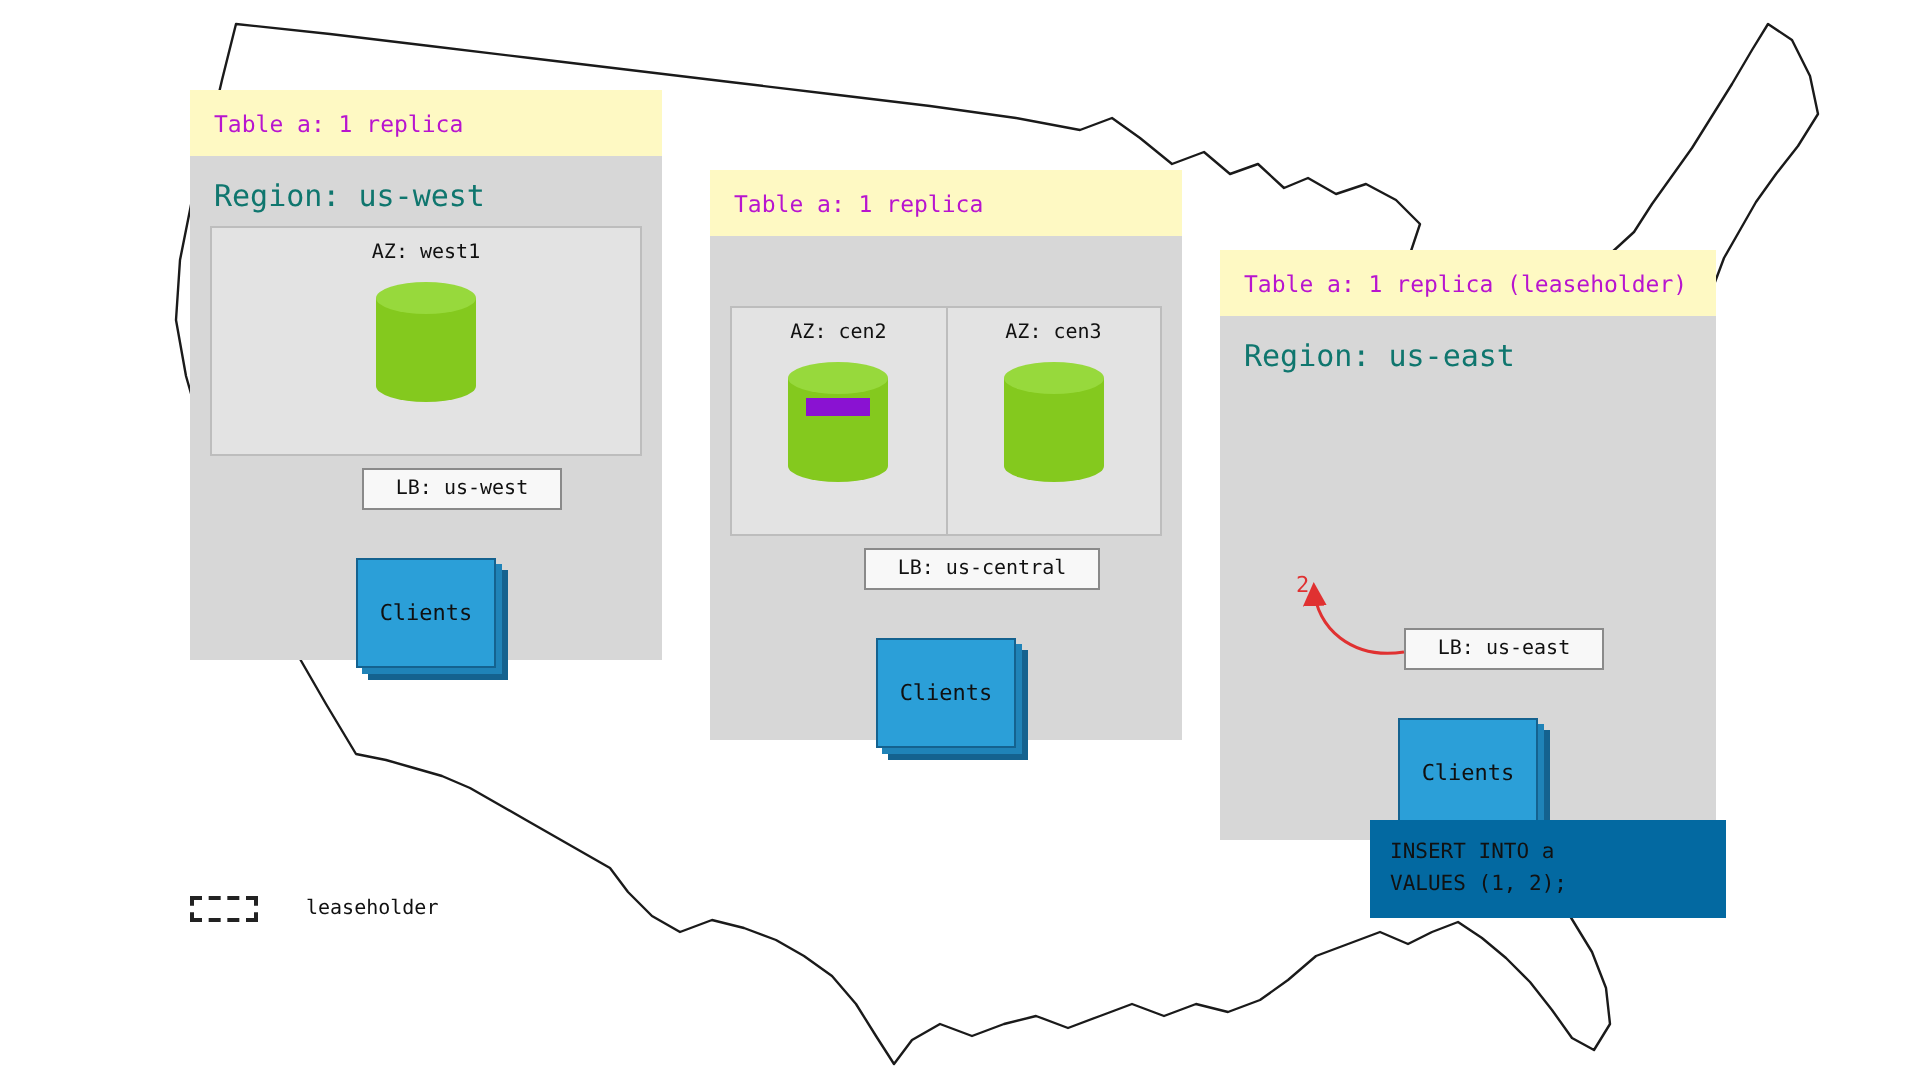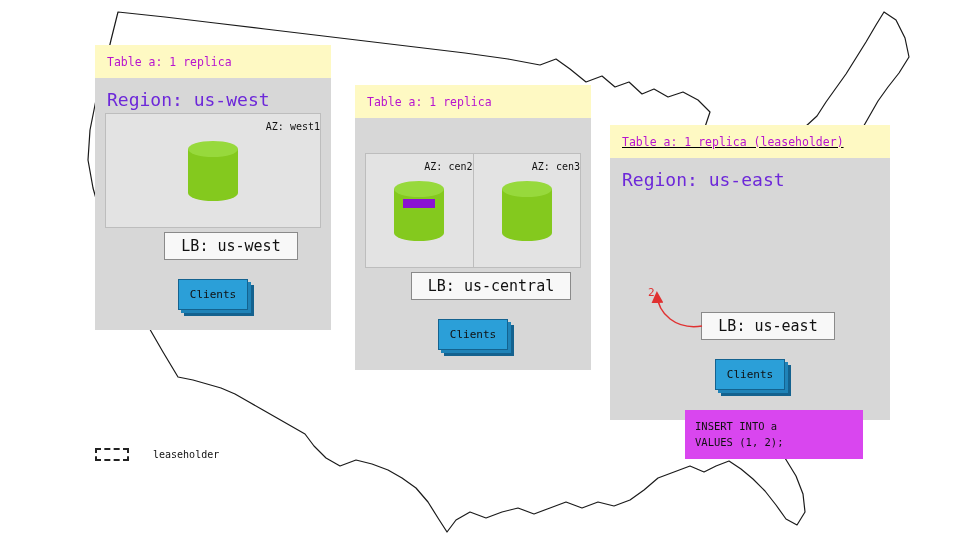--- a/index.html
+++ b/index.html
@@ -7,53 +7,53 @@
     width:960px;height:540px;position:relative;overflow:hidden;
     background:#ffffff;
     font-family:"DejaVu Sans Mono","Liberation Mono",monospace;
   }
   svg.map{position:absolute;left:0;top:0;z-index:0;}
   svg.overlay{position:absolute;left:0;top:0;z-index:5;pointer-events:none;}
 
   .panel{position:absolute;background:#d7d7d7;z-index:1;}
   #panel-west{left:95px;top:45px;width:236px;height:285px;}
   #panel-central{left:355px;top:85px;width:236px;height:285px;}
-  #panel-east{left:610px;top:125px;width:280px;height:295px;text-decoration:underline;}
+  #panel-east{left:610px;top:125px;width:248px;height:295px;}
 
   .panel-header{
     height:33px;background:#fef9c3;display:flex;align-items:center;
     padding:0 12px;font-size:11.5px;color:var(--header-text-purple,#b814cf);
     white-space:nowrap;
   }
-  .region-title{position:absolute;left:12px;top:44px;font-size:18px;color:#6d28d9;}
+  .region-title{position:absolute;left:12px;top:44px;font-size:15px;color:#0f766e;}
 
   .az-row{position:absolute;left:10px;top:68px;width:216px;height:115px;display:flex;}
   .az-cell{flex:1;background:#e3e3e3;border:1px solid #bdbdbd;box-sizing:border-box;}
   .az-cell:not(:first-child){border-left:0;}
-  .az-label{text-align:right;font-size:10px;padding-top:7px;color:#111;}
+  .az-label{text-align:center;font-size:10px;padding-top:7px;color:#111;}
 
   .cyl{position:relative;width:50px;height:60px;margin:9px auto 0;}
   .cyl .cyl-top{position:absolute;left:0;top:0;width:50px;height:16px;border-radius:50%;
     background:var(--cylinder-top-green,#97d93c);z-index:2;}
   .cyl .cyl-body{position:absolute;left:0;top:8px;width:50px;height:52px;
     background:var(--replica-green,#84c91e);border-radius:0 0 25px 25px / 0 0 8px 8px;}
   .replica-marker{position:absolute;z-index:3;left:9px;top:13px;width:32px;height:9px;
     background:var(--leaseholder-purple,#8a12d2);}
   .replica-marker.dashed{left:8px;top:11px;width:28px;height:7px;border:2px dashed #111;}
 
   .lb-wrap{position:absolute;left:0;top:187px;width:100%;text-align:center;}
   .lb-box{display:inline-block;background:#f8f8f8;border:1px solid #8a8a8a;
-    font-size:15px;padding:4px 16px;color:#111;margin-left:36px;}
+    font-size:10px;padding:4px 16px;color:#111;margin-left:36px;}
 
   .clients-wrap{position:absolute;left:0;top:234px;width:100%;text-align:center;}
   .clients-btn{display:inline-block;background:var(--clients-blue,#2b9fd8);
-    border:1px solid #14628f;color:#101010;font-size:11px;padding:8px 11px;
+    border:1px solid #14628f;color:#101010;font-size:11px;padding:20px 11px;
     box-shadow:3px 3px 0 0 #1f83b8, 6px 6px 0 0 #14628f;}
 
-  .sql-note{position:absolute;left:685px;top:410px;width:158px;background:#d946ef;
+  .sql-note{position:absolute;left:685px;top:410px;width:158px;background:#0369a1;
     font-size:10.5px;line-height:1.55;padding:8px 10px;white-space:pre-line;color:#111;z-index:6;}
 
   .step-num{position:absolute;left:648px;top:286px;color:var(--arrow-red,#e03131);
     font-size:11px;z-index:6;}
 
   .legend{position:absolute;left:95px;top:448px;display:flex;align-items:center;gap:24px;z-index:2;}
   .legend-swatch{width:30px;height:9px;border:2px dashed #222;background:#fff;}
   .legend-label{font-size:10px;color:#111;}
 </style>
 </head>

